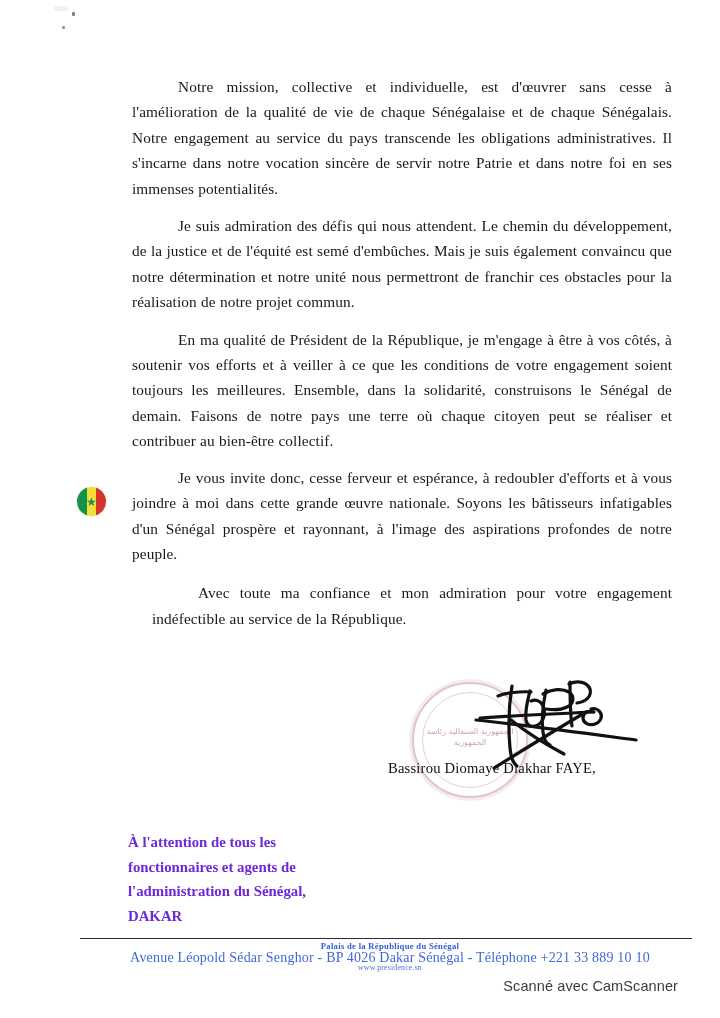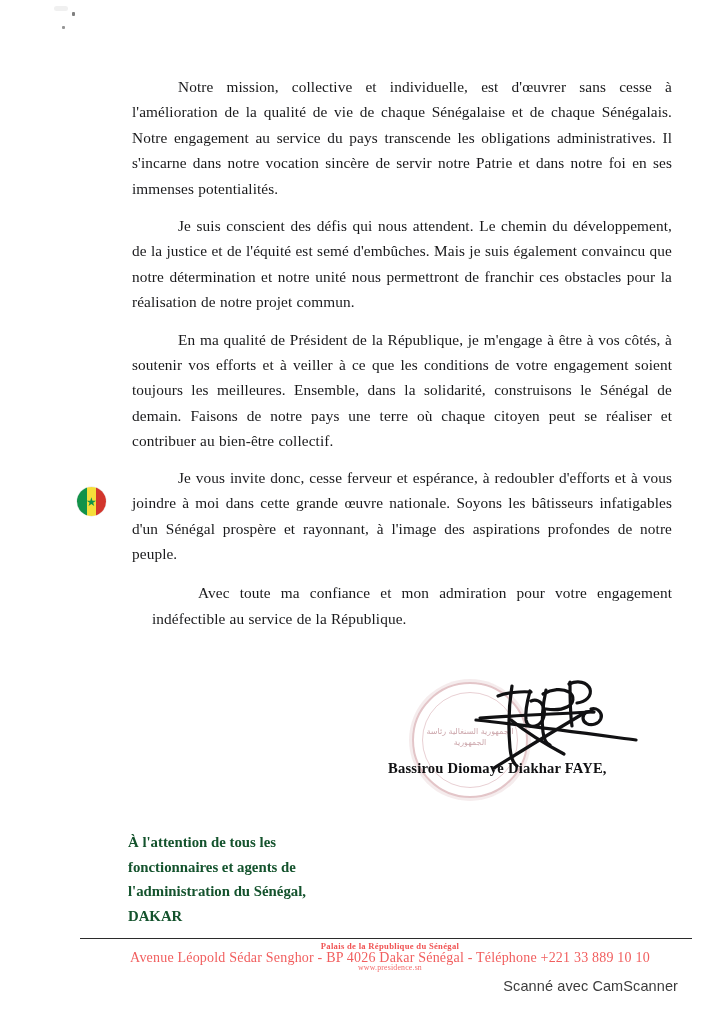--- a/index.html
+++ b/index.html
@@ -149,59 +149,59 @@
     width: 300px;
     height: 118px;
     pointer-events: none;
   }
   .signature-name {
     position: absolute;
     left: 8px;
     top: 100px;
     width: 292px;
     font-family: "Liberation Serif", serif;
-    font-weight: bold;
+    font-weight: normal;
     font-size: 14.6px;
     letter-spacing: .2px;
     color: #101012;
     white-space: nowrap;
   }
 
   
   .addressee {
     position: absolute;
     left: 100px;
     top: 830px;
     width: 300px;
     font-family: "Liberation Serif", serif;
     font-weight: bold;
     font-size: 14.8px;
     line-height: 24.5px;
-    color: #14532d;
+    color: #6d28d9;
   }
   .addressee .city {
     text-underline-offset: 2px;
   }
 
   
   .footer-rule {
     position: absolute;
     left: 52px;
     top: 938px;
     width: 620px;
     height: 1px;
     background: #2b2b2b;
   }
   .footer {
     position: absolute;
     left: 52px;
     top: 941px;
     width: 620px;
     text-align: center;
-    color: #ef4444;
+    color: #1d4ed8;
     font-family: "Liberation Serif", serif;
   }
   .footer .f-line1 {
     font-size: 8.6px;
     line-height: 11px;
     font-weight: bold;
     letter-spacing: .3px;
     filter: blur(.35px);
     opacity: .92;
   }
@@ -236,21 +236,21 @@
 <body>
 
 <div id="page">
 
   <div class="speckle speck-a"></div>
   <div class="speckle speck-b"></div>
   <div class="speckle speck-c"></div>
 
   <div class="doc-body">
     <p class="para p1">Notre mission, collective et individuelle, est d'œuvrer sans cesse à l'amélioration de la qualité de vie de chaque Sénégalaise et de chaque Sénégalais. Notre engagement au service du pays transcende les obligations administratives. Il s'incarne dans notre vocation sincère de servir notre Patrie et dans notre foi en ses immenses potentialités.</p>
-    <p class="para p2">Je suis conscient des défis qui nous attendent. Le chemin du développement, de la justice et de l'équité est semé d'embûches. Mais je suis également convaincu que notre détermination et notre unité nous permettront de franchir ces obstacles pour la réalisation de notre projet commun.</p>
+    <p class="para p2">Je suis admiration des défis qui nous attendent. Le chemin du développement, de la justice et de l'équité est semé d'embûches. Mais je suis également convaincu que notre détermination et notre unité nous permettront de franchir ces obstacles pour la réalisation de notre projet commun.</p>
     <p class="para p3">En ma qualité de Président de la République, je m'engage à être à vos côtés, à soutenir vos efforts et à veiller à ce que les conditions de votre engagement soient toujours les meilleures. Ensemble, dans la solidarité, construisons le Sénégal de demain. Faisons de notre pays une terre où chaque citoyen peut se réaliser et contribuer au bien-être collectif.</p>
     <p class="para p4">Je vous invite donc, cesse ferveur et espérance, à redoubler d'efforts et à vous joindre à moi dans cette grande œuvre nationale. Soyons les bâtisseurs infatigables d'un Sénégal prospère et rayonnant, à l'image des aspirations profondes de notre peuple.</p>
     <p class="para p5">Avec toute ma confiance et mon admiration pour votre engagement indéfectible au service de la République.</p>
   </div>
 
   <div class="flag-emblem">
     <div class="band band-green"></div>
     <div class="band band-yellow"></div>
     <div class="band band-red"></div>
     <span class="star">★</span>

